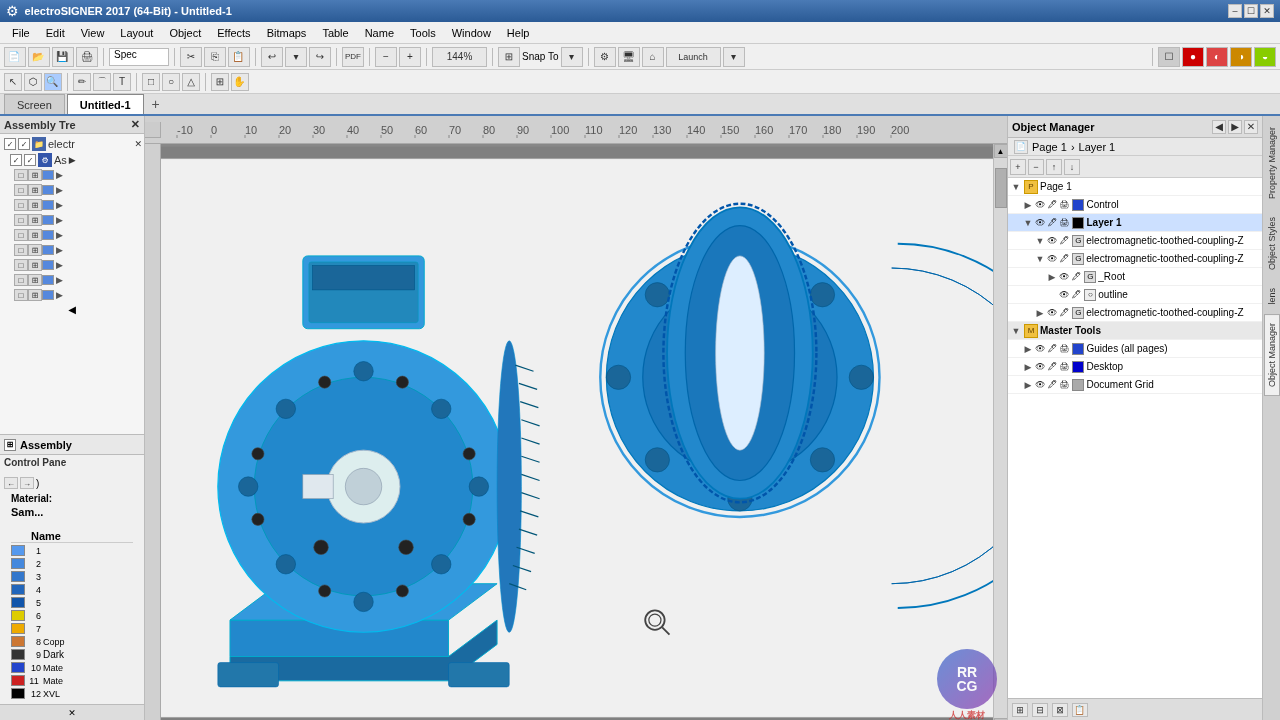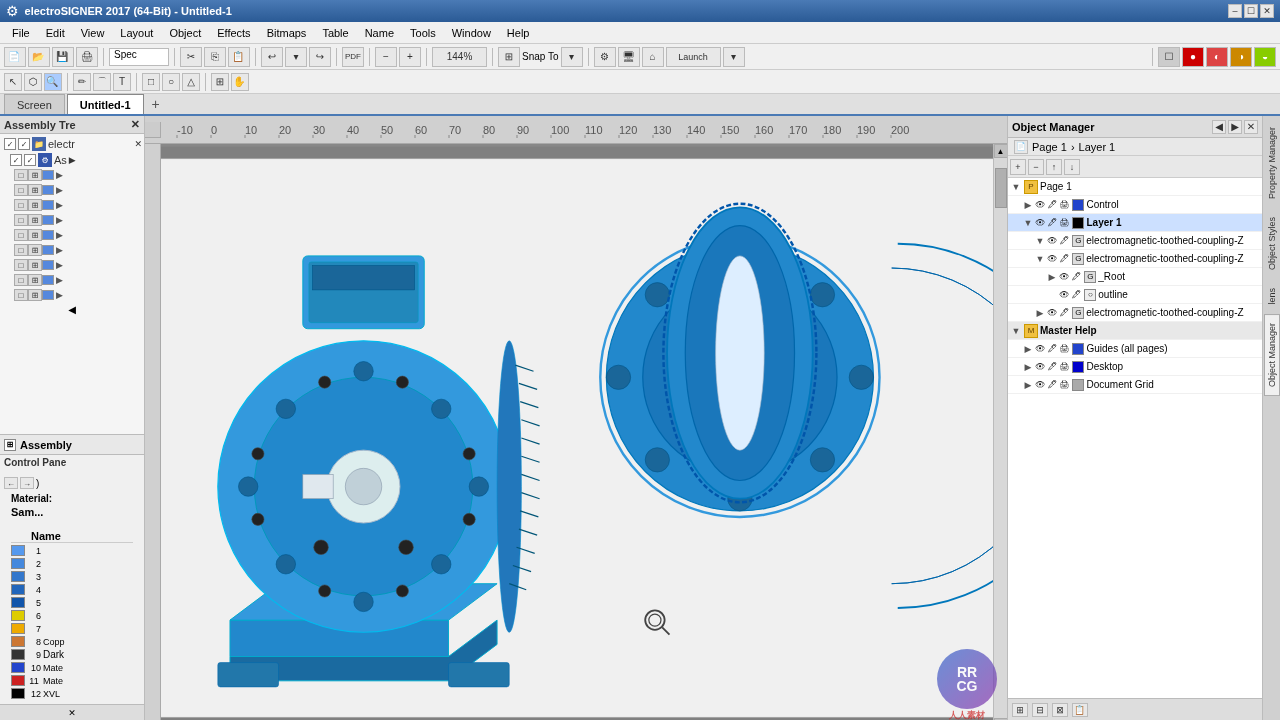--- a/index.html
+++ b/index.html
@@ -798,21 +798,21 @@
         <span class="obj-expand">▶</span>
         <span style="font-size:8px;cursor:pointer;margin:0 1px;">👁</span>
         <span style="font-size:8px;cursor:pointer;margin:0 1px;">🖊</span>
         <div style="width:12px;height:12px;background:#dddddd;border:1px solid #888;margin:0 2px;display:flex;align-items:center;justify-content:center;font-size:8px;">G</div>
         <span class="obj-name">electromagnetic-toothed-coupling-Z</span>
       </div>
 
       <div class="obj-node" style="background:#e8e8e8;">
         <span class="obj-expand">▼</span>
         <div style="width:14px;height:14px;background:#f0c040;border:1px solid #cc9900;margin:0 2px;display:flex;align-items:center;justify-content:center;font-size:8px;color:#664400;">M</div>
-        <span class="obj-name" style="font-weight:bold;">Master Help</span>
+        <span class="obj-name" style="font-weight:bold;">Master Tools</span>
       </div>
 
       <div class="obj-node" style="padding-left:14px;">
         <span class="obj-expand">▶</span>
         <span style="font-size:8px;cursor:pointer;margin:0 1px;">👁</span>
         <span style="font-size:8px;cursor:pointer;margin:0 1px;">🖊</span>
         <span style="font-size:8px;cursor:pointer;margin:0 1px;">🖨</span>
         <div style="width:12px;height:12px;background:#2244cc;border:1px solid #888;margin:0 2px;"></div>
         <span class="obj-name">Guides (all pages)</span>
       </div>

